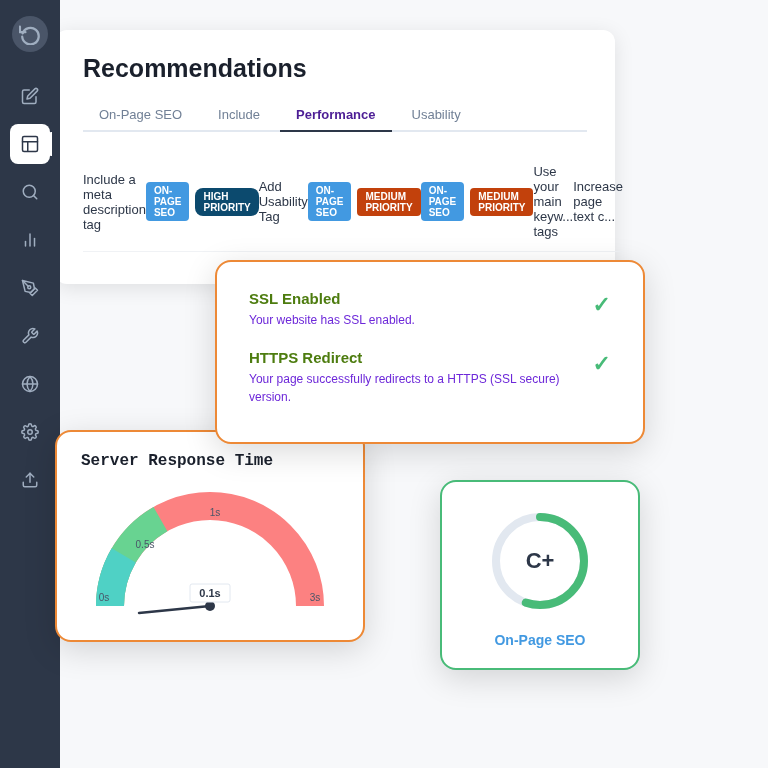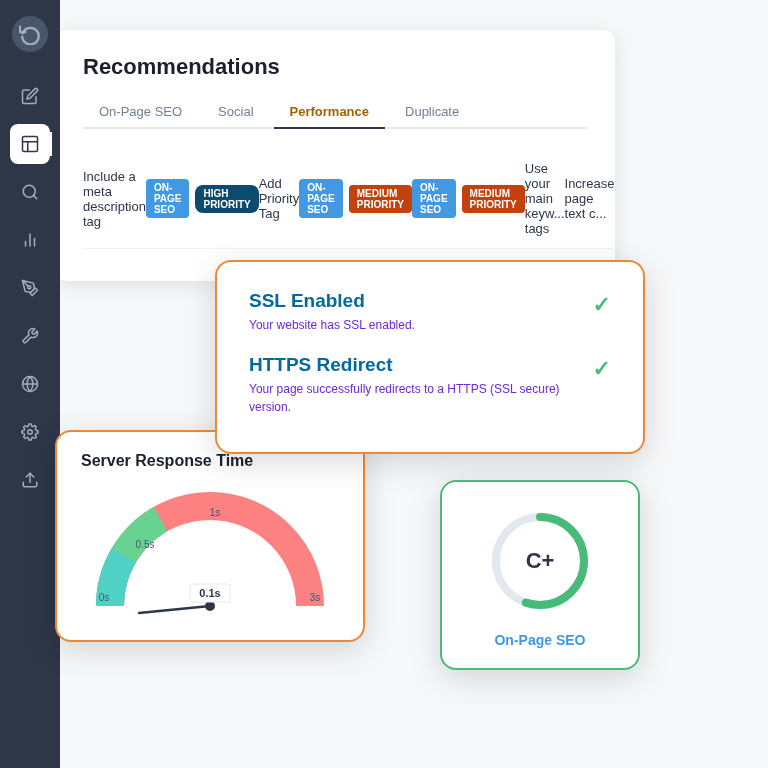--- a/index.html
+++ b/index.html
@@ -73,21 +73,21 @@
       position: absolute;
       left: 55px; top: 30px;
       width: 560px;
       background: #fff;
       border-radius: 12px;
       box-shadow: 0 4px 20px rgba(0,0,0,0.10);
       padding: 24px 28px 32px;
       z-index: 5;
     }
     .rec-title {
-      font-size: 22px;
+      font-size: 25px;
       font-weight: 700;
       color: #1a202c;
       margin-bottom: 16px;
     }
     .tabs-row {
       display: flex;
       gap: 4px;
       border-bottom: 2px solid #e2e8f0;
       margin-bottom: 20px;
     }
@@ -95,21 +95,21 @@
       padding: 8px 16px;
       font-size: 13px;
       font-weight: 500;
       color: #718096;
       cursor: pointer;
       border-bottom: 2px solid transparent;
       margin-bottom: -2px;
       border-radius: 4px 4px 0 0;
     }
     .tab.active {
-      color: #a16207;
+      color: #4c1d95;
       border-bottom: 2px solid #2d3748;
       font-weight: 600;
     }
 
     .rec-rows { display: flex; flex-direction: row; gap: 0; }
     .rec-row {
       display: flex;
       align-items: center;
       justify-content: space-between;
       padding: 12px 0;
@@ -147,23 +147,23 @@
     }
     .ssl-item {
       display: flex;
       align-items: flex-start;
       justify-content: space-between;
       margin-bottom: 20px;
     }
     .ssl-item:last-child { margin-bottom: 8px; }
     .ssl-text-block { flex: 1; }
     .ssl-item-title {
-      font-size: 19px;
-      font-weight: 700;
-      color: #0369a1;
+      font-size: 15px;
+      font-weight: 700;
+      color: #4d7c0f;
       margin-bottom: 4px;
     }
     .ssl-item-desc {
       font-size: 12px;
       color: #6d28d9;
       line-height: 1.5;
     }
     .check-icon {
       color: #48bb78;
       font-size: 22px;
@@ -182,20 +182,21 @@
       border: 2px solid #ed8936;
       box-shadow: 0 8px 32px rgba(0,0,0,0.15);
       padding: 20px 24px 24px;
       z-index: 15;
     }
     .server-title {
       font-size: 16px;
       font-weight: 700;
       color: #1a202c;
       margin-bottom: 16px;
+      font-family: Liberation Mono, monospace;
     }
 
     
     .gauge-container {
       position: relative;
       width: 240px;
       height: 130px;
       margin: 0 auto;
     }
     .gauge-svg {
@@ -323,37 +324,37 @@
   </div>
 </div>
 
 <div class="main-content"></div>
 
 <div class="recommendations-card">
   <div class="rec-title">Recommendations</div>
 
   <div class="tabs-row">
     <div class="tab">On-Page SEO</div>
-    <div class="tab">Social</div>
+    <div class="tab">Include</div>
     <div class="tab active">Performance</div>
-    <div class="tab">Duplicate</div>
+    <div class="tab">Usability</div>
   </div>
 
   <div class="rec-rows">
 
     <div class="rec-row">
       <span class="rec-row-label">Include a meta description tag</span>
       <div class="badges">
         <span class="badge badge-seo">On-Page SEO</span>
         <span class="badge badge-high">High Priority</span>
       </div>
     </div>
 
     <div class="rec-row">
-      <span class="rec-row-label">Add Priority Tag</span>
+      <span class="rec-row-label">Add Usability Tag</span>
       <div class="badges">
         <span class="badge badge-seo">On-Page SEO</span>
         <span class="badge badge-medium">Medium Priority</span>
       </div>
     </div>
 
     <div class="rec-row">
       <div class="badges">
         <span class="badge badge-seo">On-Page SEO</span>
         <span class="badge badge-medium">Medium Priority</span>

